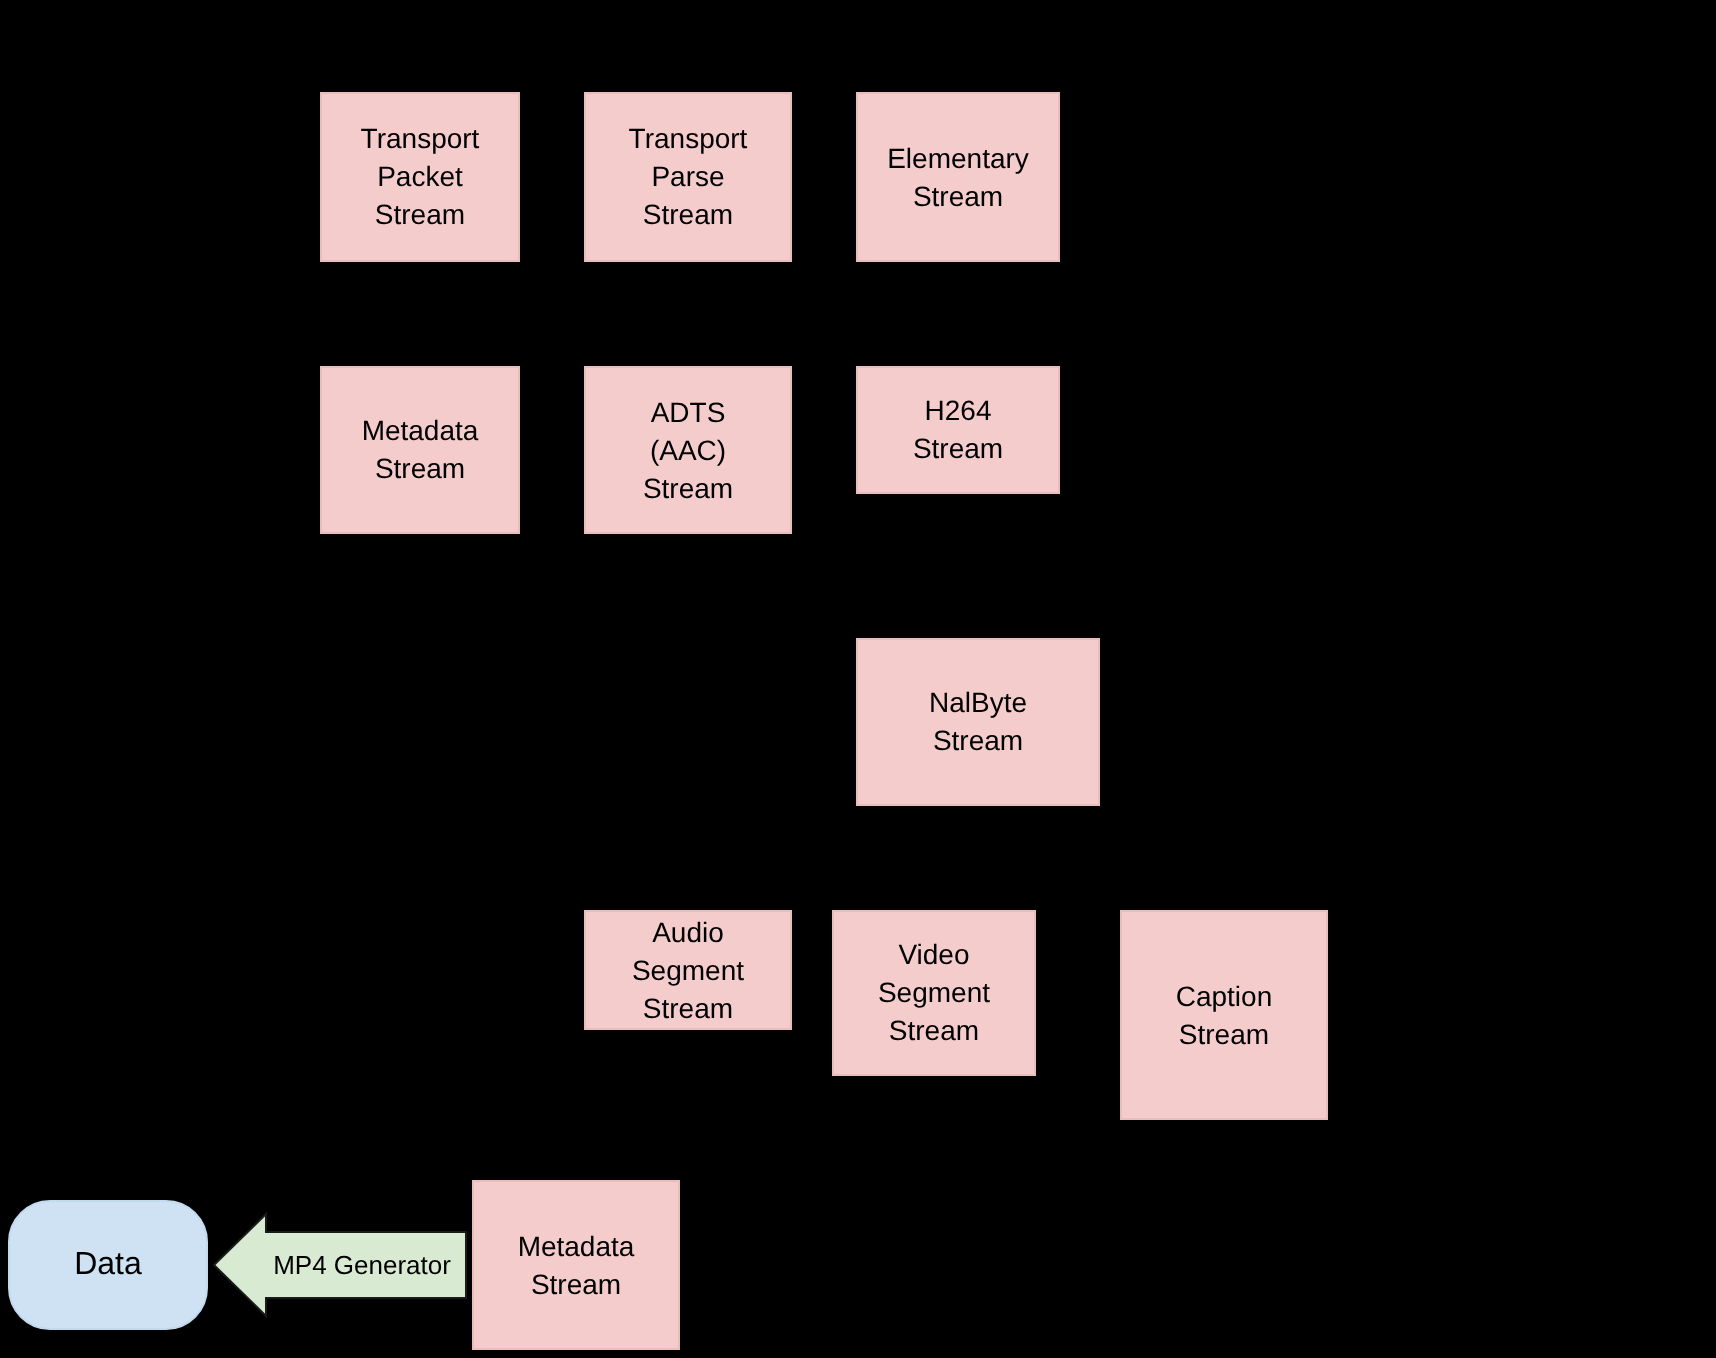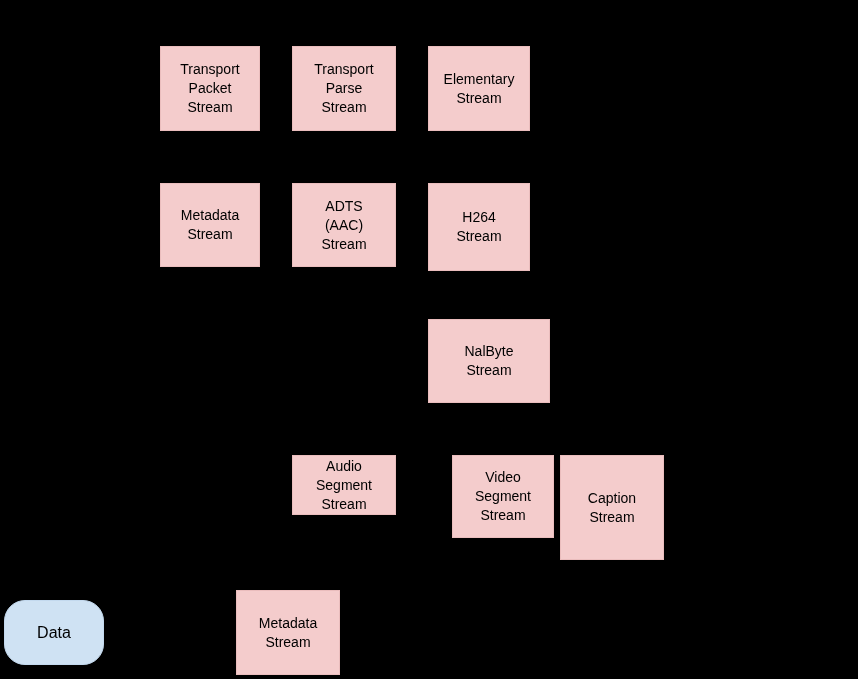--- a/index.html
+++ b/index.html
@@ -89,48 +89,54 @@
 
   <div class="node" style="left:160px; top:183px; width:100px; height:84px;">
     <span>Metadata
 Stream</span>
   </div>
   <div class="node" style="left:292px; top:183px; width:104px; height:84px;">
     <span>ADTS
 (AAC)
 Stream</span>
   </div>
-  <div class="node" style="left:428px; top:183px; width:102px; height:88px;align-items:center;">
+  <div class="node" style="left:428px; top:183px; width:102px; height:64px;align-items:center;">
     <span>H264
 Stream</span>
   </div>
 
   <div class="node" style="left:428px; top:319px; width:122px; height:84px;">
     <span>NalByte
 Stream</span>
   </div>
 
   <div class="node" style="left:292px; top:455px; width:104px; height:60px;">
     <span>Audio
 Segment
 Stream</span>
   </div>
-  <div class="node" style="left:452px; top:455px; width:102px; height:83px;">
+  <div class="node" style="left:416px; top:455px; width:102px; height:83px;">
     <span>Video
 Segment
 Stream</span>
   </div>
   <div class="node" style="left:560px; top:455px; width:104px; height:105px;">
     <span>Caption
 Stream</span>
   </div>
 
   <div class="terminal" style="left:4px; top:600px; width:100px; height:65px;border-radius:21px;">
     <span>Data</span>
   </div>
 
+  <div class="arrow-wrap">
+    <svg viewBox="0 0 128 57" preserveAspectRatio="none">
+      <polygon points="1,28.5 27,3 27,12 127,12 127,45 27,45 27,54" fill="var(--arrow_fill)" stroke="var(--arrow_border)" stroke-width="1"></polygon>
+    </svg>
+    <div class="arrow-label">MP4 Generator</div>
+  </div>
 
   <div class="node" style="left:236px; top:590px; width:104px; height:85px;">
     <span>Metadata
 Stream</span>
   </div>
 
 </div>
 
 </body></html>

